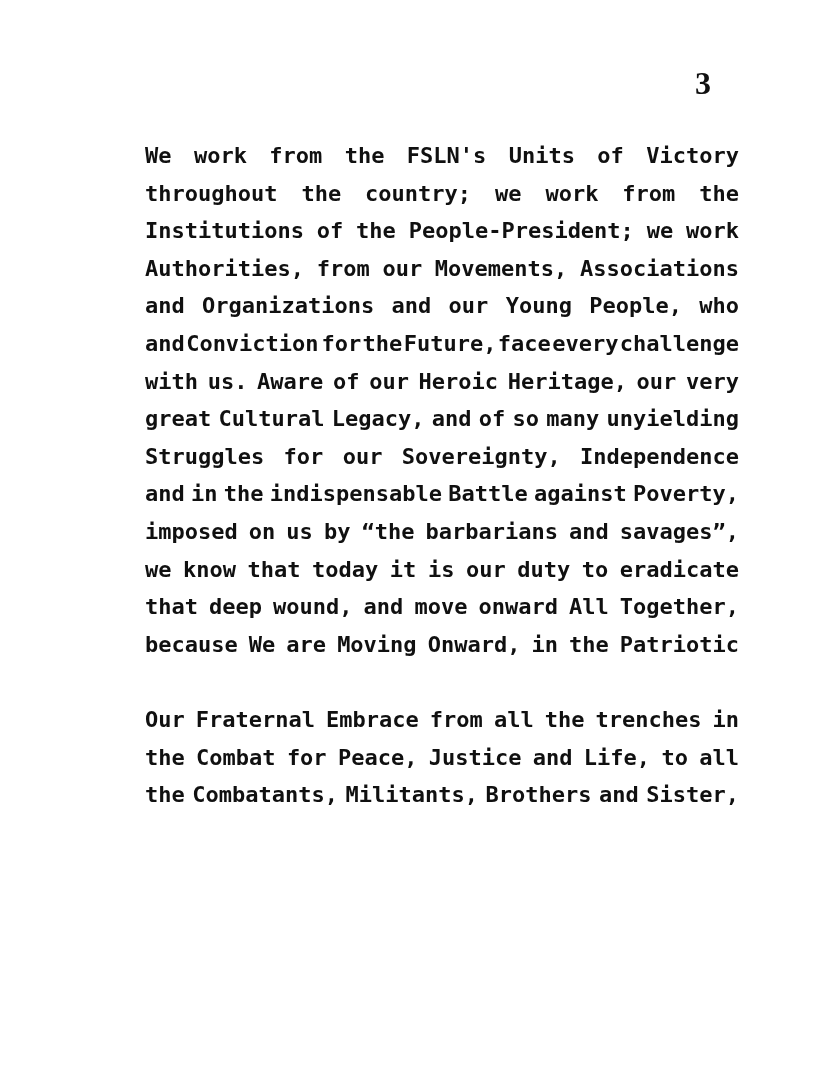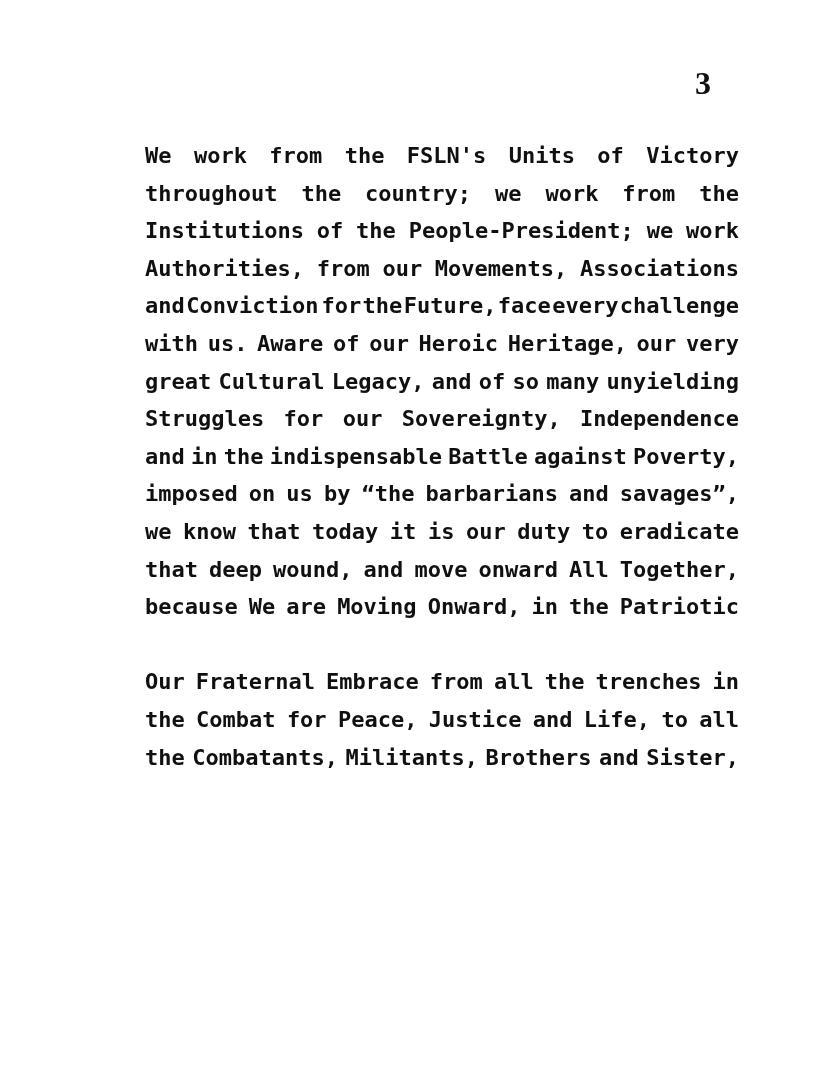--- a/index.html
+++ b/index.html
@@ -63,20 +63,21 @@
 <body>
 
 <div class="page">
   <div class="page-number">3</div>
   <div class="text-block" id="text-block">
       <div class="paragraph">
         <div class="line"><span class="line-text" style="word-spacing: 9.16964px;">We work from the FSLN's Units of Victory</span></div>
         <div class="line"><span class="line-text" style="word-spacing: 10.6979px;">throughout the country; we work from the</span></div>
         <div class="line"><span class="line-text" style="word-spacing: -0.40625px;">Institutions of the People-President; we work</span></div>
         <div class="line"><span class="line-text" style="word-spacing: -0.507812px;">Authorities, from our Movements, Associations</span></div>
+        <div class="line"><span class="line-text" style="word-spacing: 4.07552px;">and Organizations and our Young People, who</span></div>
         <div class="line"><span class="line-text" style="word-spacing: -11.8438px;">and Conviction  for the Future, face every challenge</span></div>
         <div class="line"><span class="line-text" style="word-spacing: -3.56641px;">with us. Aware of our Heroic Heritage, our very</span></div>
         <div class="line"><span class="line-text" style="word-spacing: -5.96652px;">great Cultural Legacy, and of so many unyielding</span></div>
         <div class="line"><span class="line-text" style="word-spacing: 6.11328px;">Struggles for our Sovereignty, Independence</span></div>
         <div class="line"><span class="line-text" style="word-spacing: -6.96094px;">and in the indispensable Battle against Poverty,</span></div>
         <div class="line"><span class="line-text" style="word-spacing: -2.18304px;">imposed on us by “the barbarians and savages”,</span></div>
         <div class="line"><span class="line-text" style="word-spacing: -1.69792px;">we know that today it is our duty to eradicate</span></div>
         <div class="line"><span class="line-text" style="word-spacing: -2.18304px;">that deep wound, and move onward All Together,</span></div>
         <div class="line"><span class="line-text" style="word-spacing: -2.18304px;">because We are Moving Onward, in the Patriotic</span></div>
       </div>

